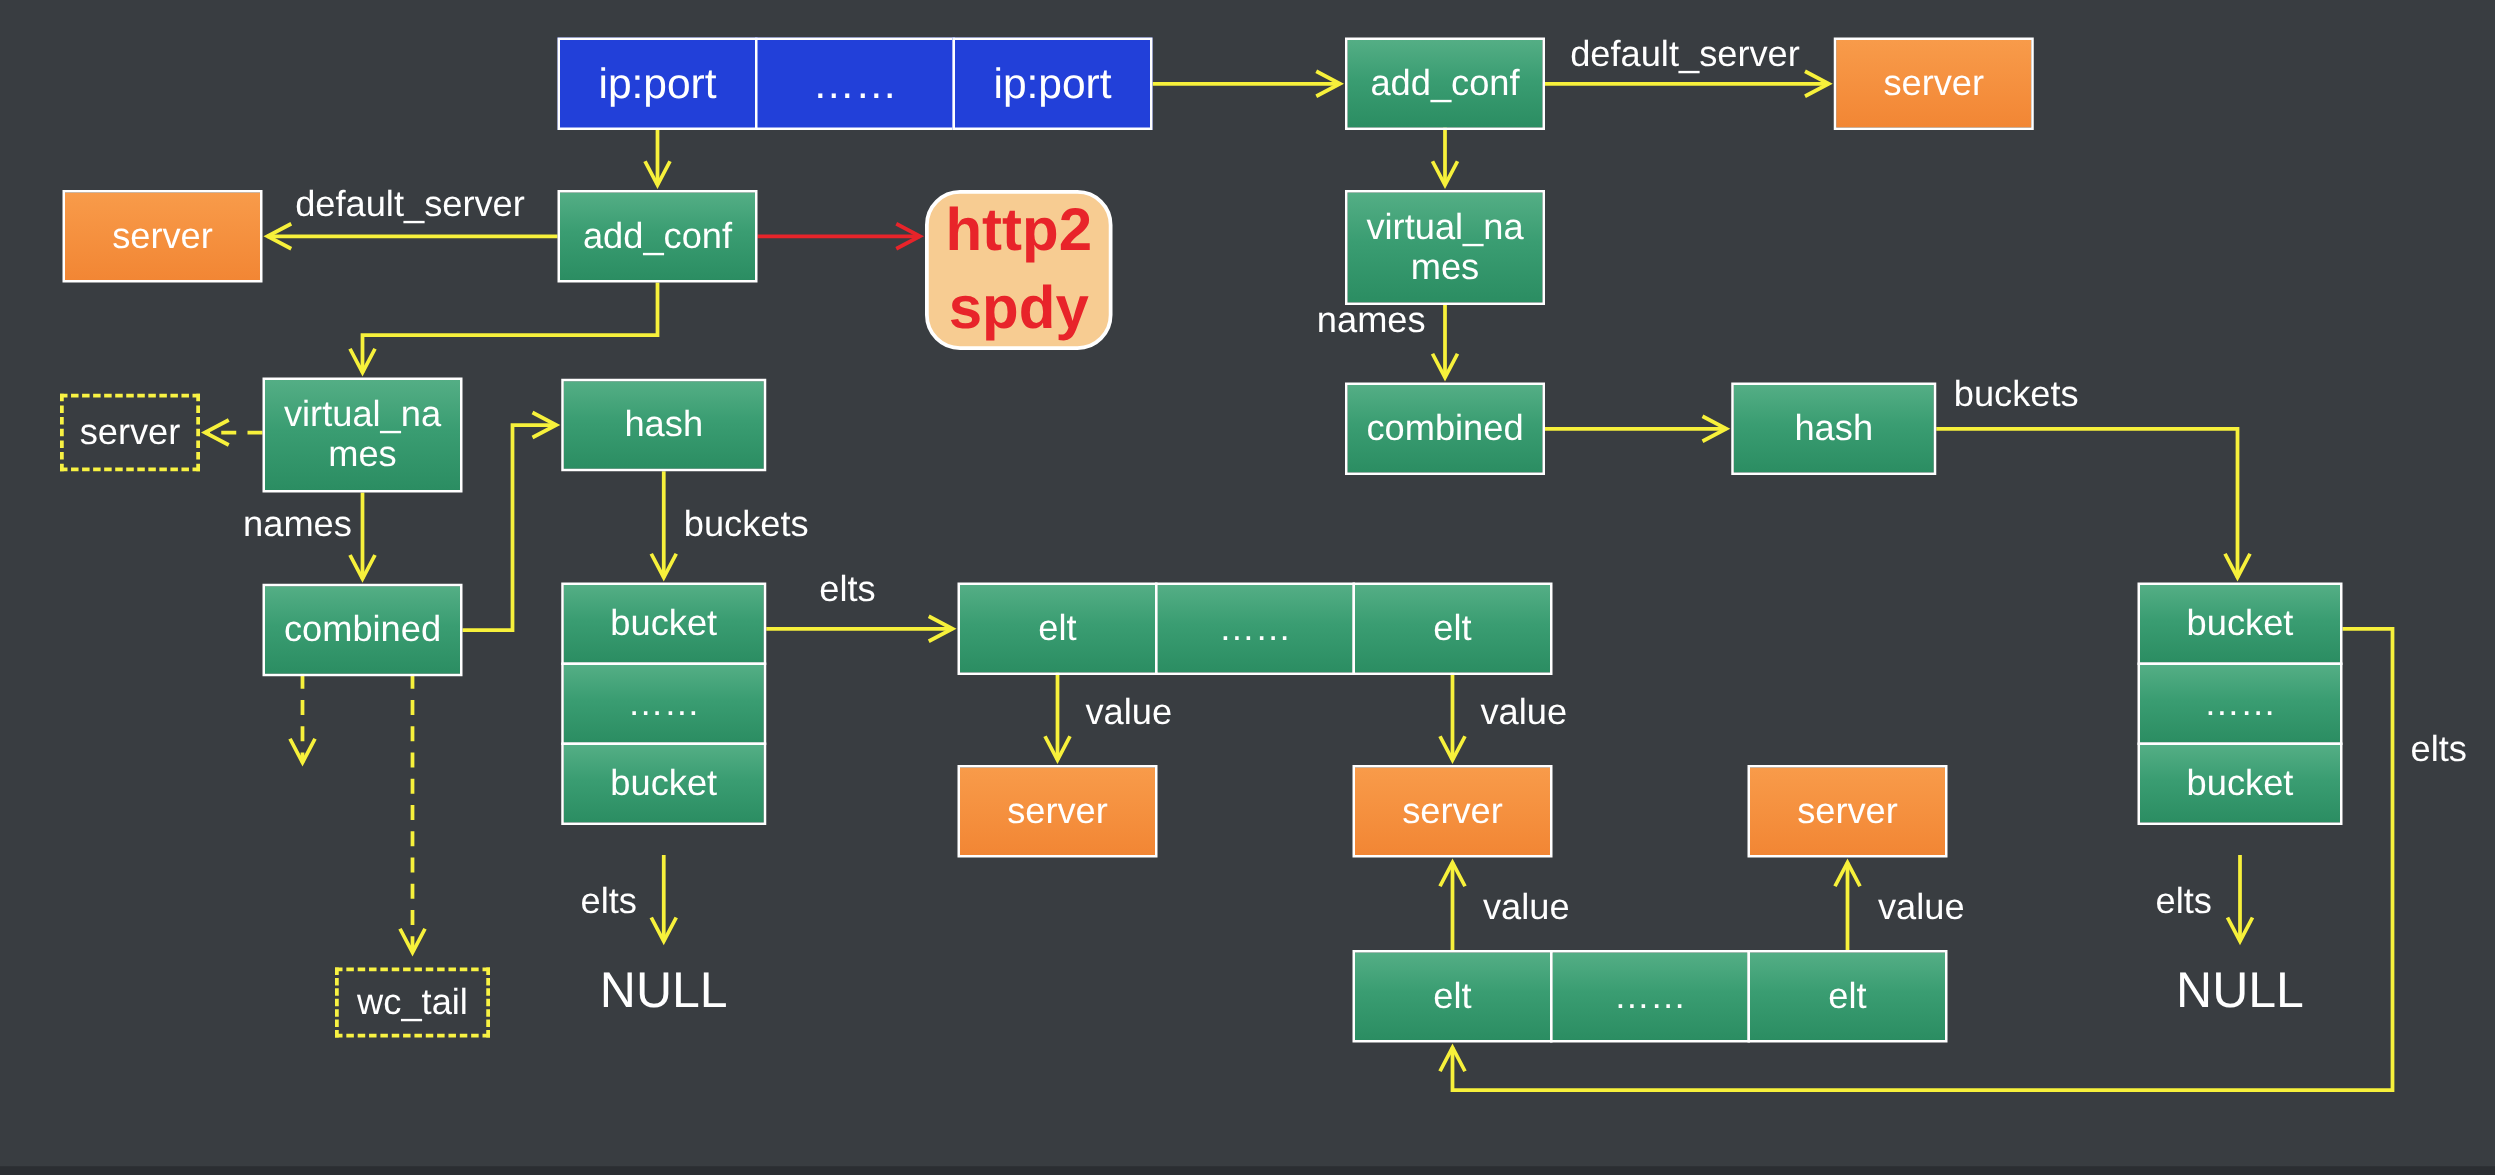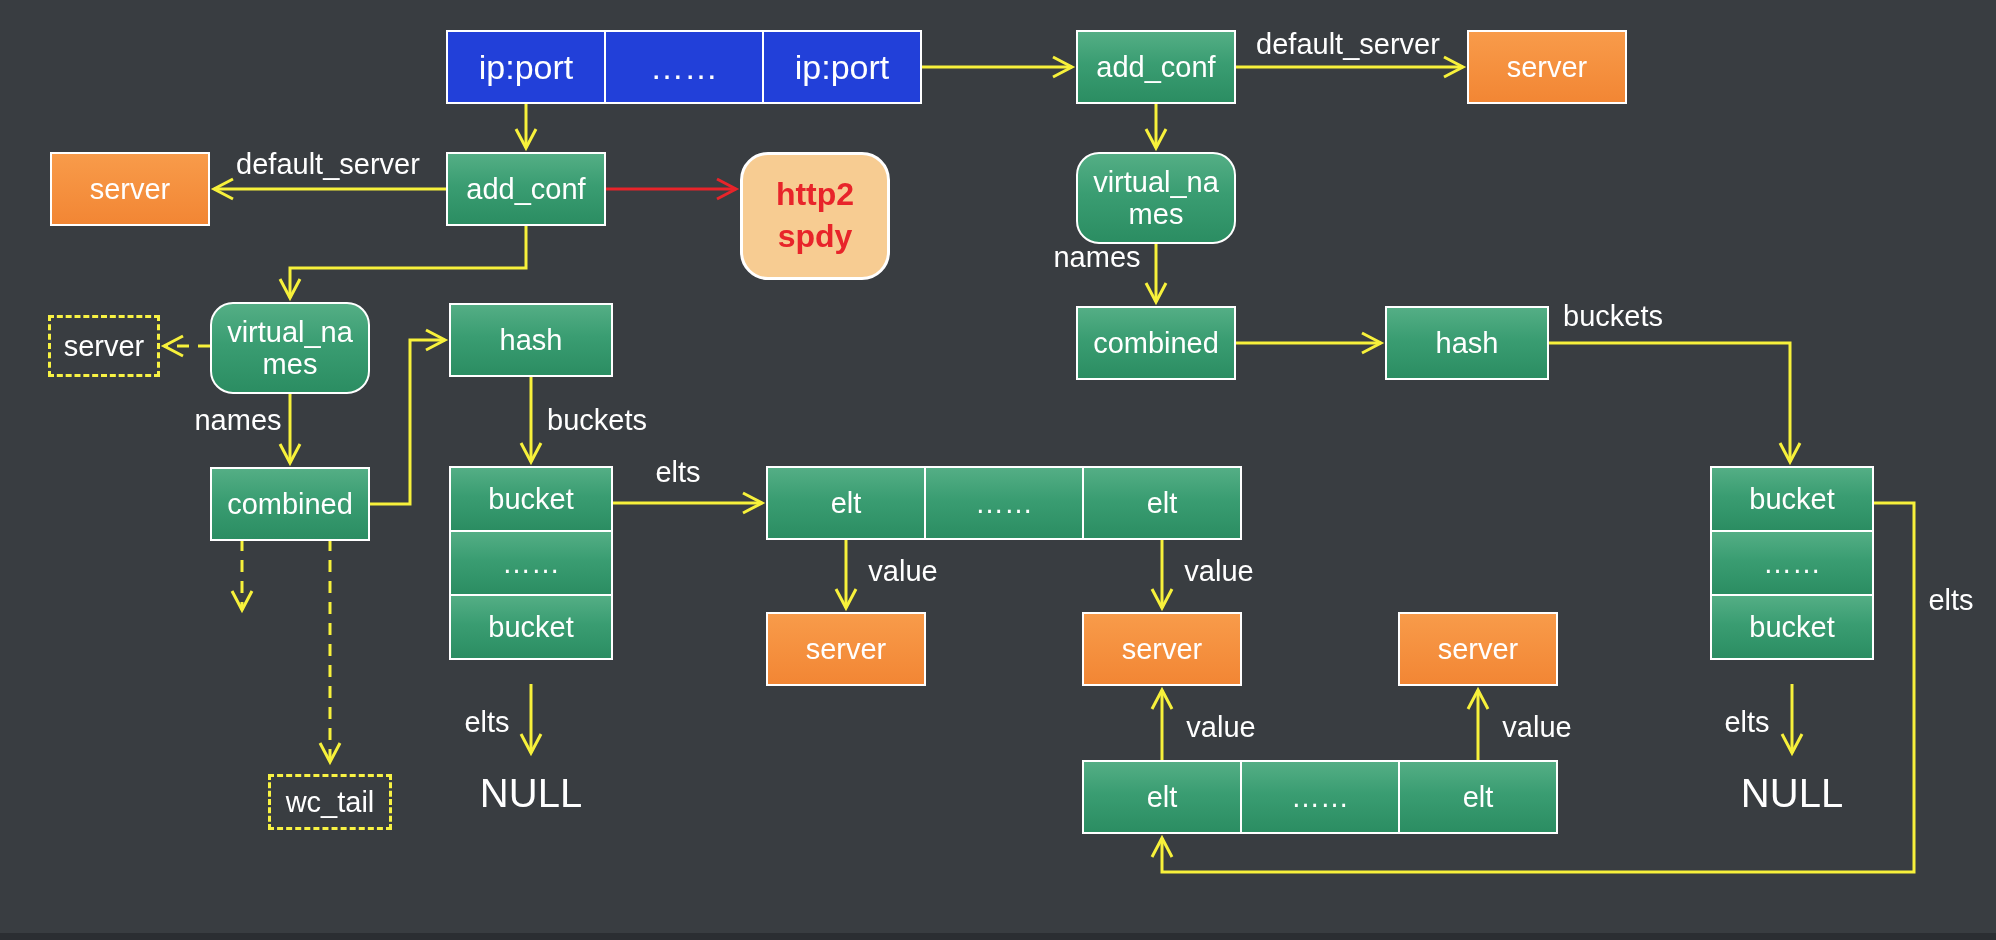--- a/index.html
+++ b/index.html
@@ -14,25 +14,25 @@
     position:absolute;box-sizing:border-box;z-index:2;
     border:2px solid #ffffff;
     display:flex;align-items:center;justify-content:center;
     font-size:29px;color:#fff;text-align:center;line-height:1.12;
   }
   .green{background:linear-gradient(180deg,#54ae85 0%,#3a9d72 45%,#2b8d62 100%);}
   .orange{background:linear-gradient(180deg,#f89b4a 0%,#f28634 100%);}
   .blue{background:#2240d9;font-size:34px;}
   .tan{
     background:#f7cc92;border:3px solid #ffffff;border-radius:28px;
-    color:#e8242a;font-weight:bold;font-size:32px;line-height:1.3;
+    color:#e8242a;font-weight:bold;font-size:48px;line-height:1.3;
     flex-direction:column;
   }
   .dashedbox{border:3px dashed #f8f243;background:transparent;}
-  .two-line{flex-direction:column;border-radius:23px;}
+  .two-line{flex-direction:column;}
   .hrow{position:absolute;display:flex;z-index:2;}
   .hrow .node{position:relative;width:160px;height:74px;}
   .hrow .node + .node{margin-left:-2px;}
   .vstack{position:absolute;display:flex;flex-direction:column;z-index:2;}
   .vstack .node{position:relative;width:164px;height:66px;}
   .vstack .node + .node{margin-top:-2px;}
   .lbl{
     position:absolute;z-index:3;transform:translate(-50%,-50%);
     font-size:29px;color:#fff;white-space:nowrap;
   }

